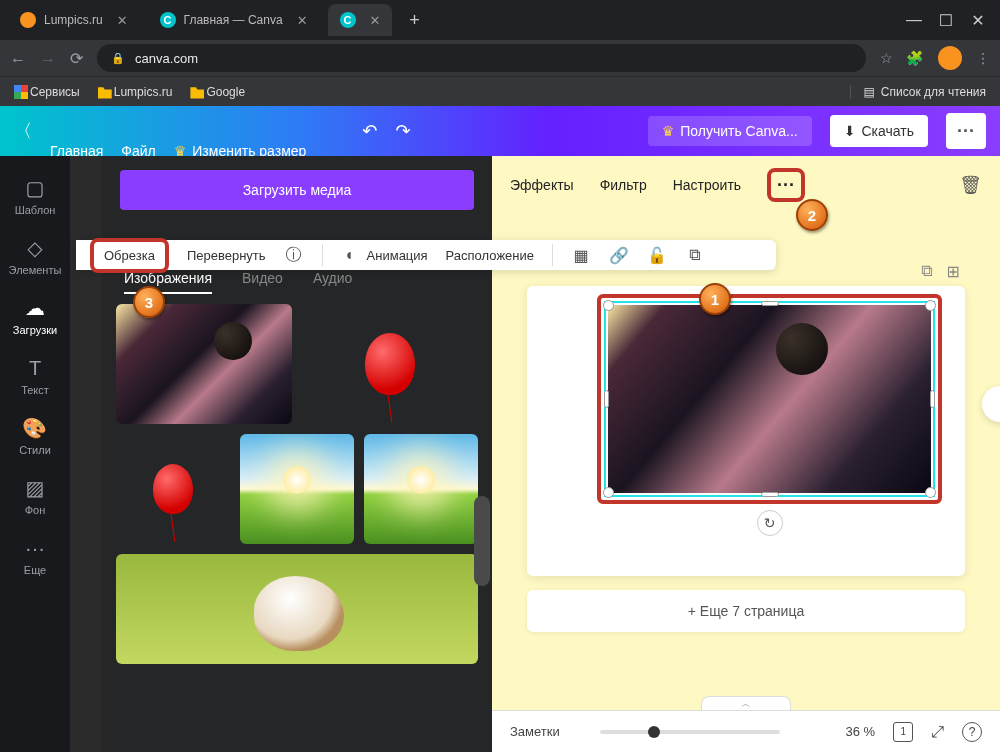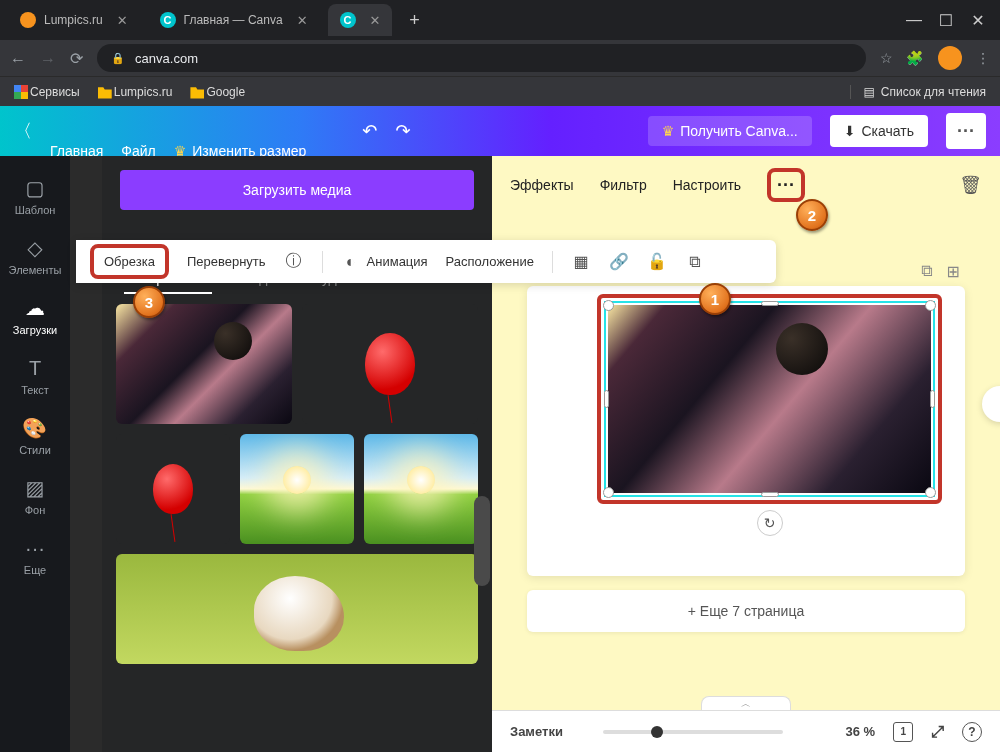--- a/index.html
+++ b/index.html
@@ -64,41 +64,41 @@
 .dog-thumb{height:110px;background:linear-gradient(180deg,#9ab83e 0%,#c2d860 100%);position:relative;}
 .dog-thumb::before{content:"";position:absolute;left:38%;top:20%;width:90px;height:75px;background:radial-gradient(ellipse at 40% 30%,#fff 0%,#e8d8c0 55%,#b89060 70%);border-radius:50% 60% 50% 50%;}
 .panel-scroll{width:16px;height:90px;background:#4a4a4a;border-radius:8px;position:absolute;right:2px;top:340px;}
 .panel-collapse{position:absolute;right:-13px;top:45%;width:14px;height:50px;background:#252627;border-radius:0 6px 6px 0;display:flex;align-items:center;justify-content:center;color:#888;font-size:10px;}
 
 .canvas-area{flex:1;background:#fef9c3;position:relative;}
 .img-toolbar{position:absolute;top:12px;left:18px;right:18px;display:flex;align-items:center;gap:26px;font-size:14px;color:#222;}
 .img-toolbar .tb{cursor:pointer;}
 .more-box{width:38px;height:34px;border:4px solid #c2352a;border-radius:8px;display:flex;align-items:center;justify-content:center;font-size:18px;font-weight:700;}
 .trash{margin-left:auto;font-size:18px;color:#555;}
-.sub-toolbar{position:absolute;top:54px;left:0;right:170px;height:43px;background:#fff;border-radius:0 6px 6px 0;box-shadow:0 2px 10px rgba(0,0,0,.15);display:flex;align-items:center;padding:0 14px;gap:18px;font-size:13px;color:#333;z-index:5;}
+.sub-toolbar{position:absolute;top:54px;left:0;right:170px;height:30px;background:#fff;border-radius:0 6px 6px 0;box-shadow:0 2px 10px rgba(0,0,0,.15);display:flex;align-items:center;padding:0 14px;gap:18px;font-size:13px;color:#333;z-index:5;}
 .sub-toolbar .sb{display:flex;align-items:center;gap:6px;cursor:pointer;}
 .crop-hl{border:4px solid #c2352a;border-radius:8px;padding:6px 10px;background:#fff;}
 .sb-ico{font-size:16px;color:#555;width:20px;text-align:center;}
 .sb-divider{width:1px;height:22px;background:#ddd;}
 .canvas-page{position:absolute;top:130px;left:35px;right:35px;height:290px;background:#fff;box-shadow:0 2px 10px rgba(0,0,0,.1);border-radius:6px;}
 .sel-img{position:absolute;top:8px;left:70px;width:345px;height:210px;border:4px solid #c2352a;border-radius:6px;}
 .sel-inner{position:absolute;inset:3px;border:2px solid #26e3e8;}
 .sel-content{position:absolute;inset:2px;background:linear-gradient(130deg,#f9e7a3 0%,#4a2838 12%,#1a1420 35%,#b87a8a 55%,#2a2030 78%,#0a0812 100%);}
 .sel-content::after{content:"";position:absolute;top:18px;left:52%;width:52px;height:52px;border-radius:50%;background:radial-gradient(circle at 30% 30%,#3a3028,#0a0808);}
 .handle{position:absolute;width:11px;height:11px;background:#fff;border:1px solid #999;border-radius:50%;}
 .h-tl{top:-3px;left:-3px;}.h-tr{top:-3px;right:-3px;}.h-bl{bottom:-3px;left:-3px;}.h-br{bottom:-3px;right:-3px;}
 .h-edge{width:18px;height:5px;border-radius:3px;}
 .h-t{top:-2px;left:50%;transform:translateX(-50%);}.h-b{bottom:-2px;left:50%;transform:translateX(-50%);}
 .h-l{left:-2px;top:50%;transform:translateY(-50%);width:5px;height:18px;}.h-r{right:-2px;top:50%;transform:translateY(-50%);width:5px;height:18px;}
 .rot-handle{position:absolute;bottom:-36px;left:50%;transform:translateX(-50%);width:26px;height:26px;background:#fff;border:1px solid #ccc;border-radius:50%;display:flex;align-items:center;justify-content:center;font-size:14px;color:#555;}
 .page-tools{position:absolute;top:106px;right:40px;display:flex;gap:14px;color:#888;font-size:16px;}
 .add-page{position:absolute;top:434px;left:35px;right:35px;height:42px;background:#fff;border-radius:6px;display:flex;align-items:center;justify-content:center;color:#555;font-size:14px;box-shadow:0 1px 4px rgba(0,0,0,.08);}
 .right-ring{position:absolute;right:-18px;top:230px;width:36px;height:36px;background:#fff;border-radius:50%;box-shadow:0 2px 6px rgba(0,0,0,.15);}
 .collapse-bar{position:absolute;bottom:42px;left:50%;transform:translateX(-50%);width:90px;height:14px;background:#fff;border-radius:8px 8px 0 0;border:1px solid #ddd;border-bottom:none;display:flex;align-items:center;justify-content:center;color:#777;font-size:10px;}
-.bottom-bar{position:absolute;bottom:0;left:0;right:0;height:42px;background:#fff;border-top:1px solid #ddd;display:flex;align-items:center;padding:0 18px;gap:20px;font-size:13px;color:#444;font-weight:bold;}
+.bottom-bar{position:absolute;bottom:0;left:0;right:0;height:42px;background:#fff;border-top:1px solid #ddd;display:flex;align-items:center;padding:0 18px;gap:20px;font-size:13px;color:#444;}
 .zoom-slider{width:180px;height:4px;background:#ddd;border-radius:2px;position:relative;margin-left:20px;}
 .zoom-thumb{position:absolute;left:30%;top:50%;transform:translate(-50%,-50%);width:12px;height:12px;background:#333;border-radius:50%;}
 .bottom-right{margin-left:auto;display:flex;align-items:center;gap:18px;}
 .pg-ico{width:20px;height:20px;border:1.5px solid #555;border-radius:3px;display:flex;align-items:center;justify-content:center;font-size:10px;}
 .fs-ico{font-size:16px;}
 .help-ico{width:20px;height:20px;border:1.5px solid #555;border-radius:50%;display:flex;align-items:center;justify-content:center;font-size:12px;}
 
 .marker{position:absolute;width:32px;height:32px;border-radius:50%;background:radial-gradient(circle at 35% 30%,#ffb05a,#e2731e 70%,#b54d0a);border:2px solid #9a3f06;color:#fff;font-weight:700;display:flex;align-items:center;justify-content:center;font-size:15px;z-index:20;box-shadow:1px 2px 3px rgba(0,0,0,.4);}
 .m1{top:283px;left:699px;}
 .m2{top:199px;left:796px;}

